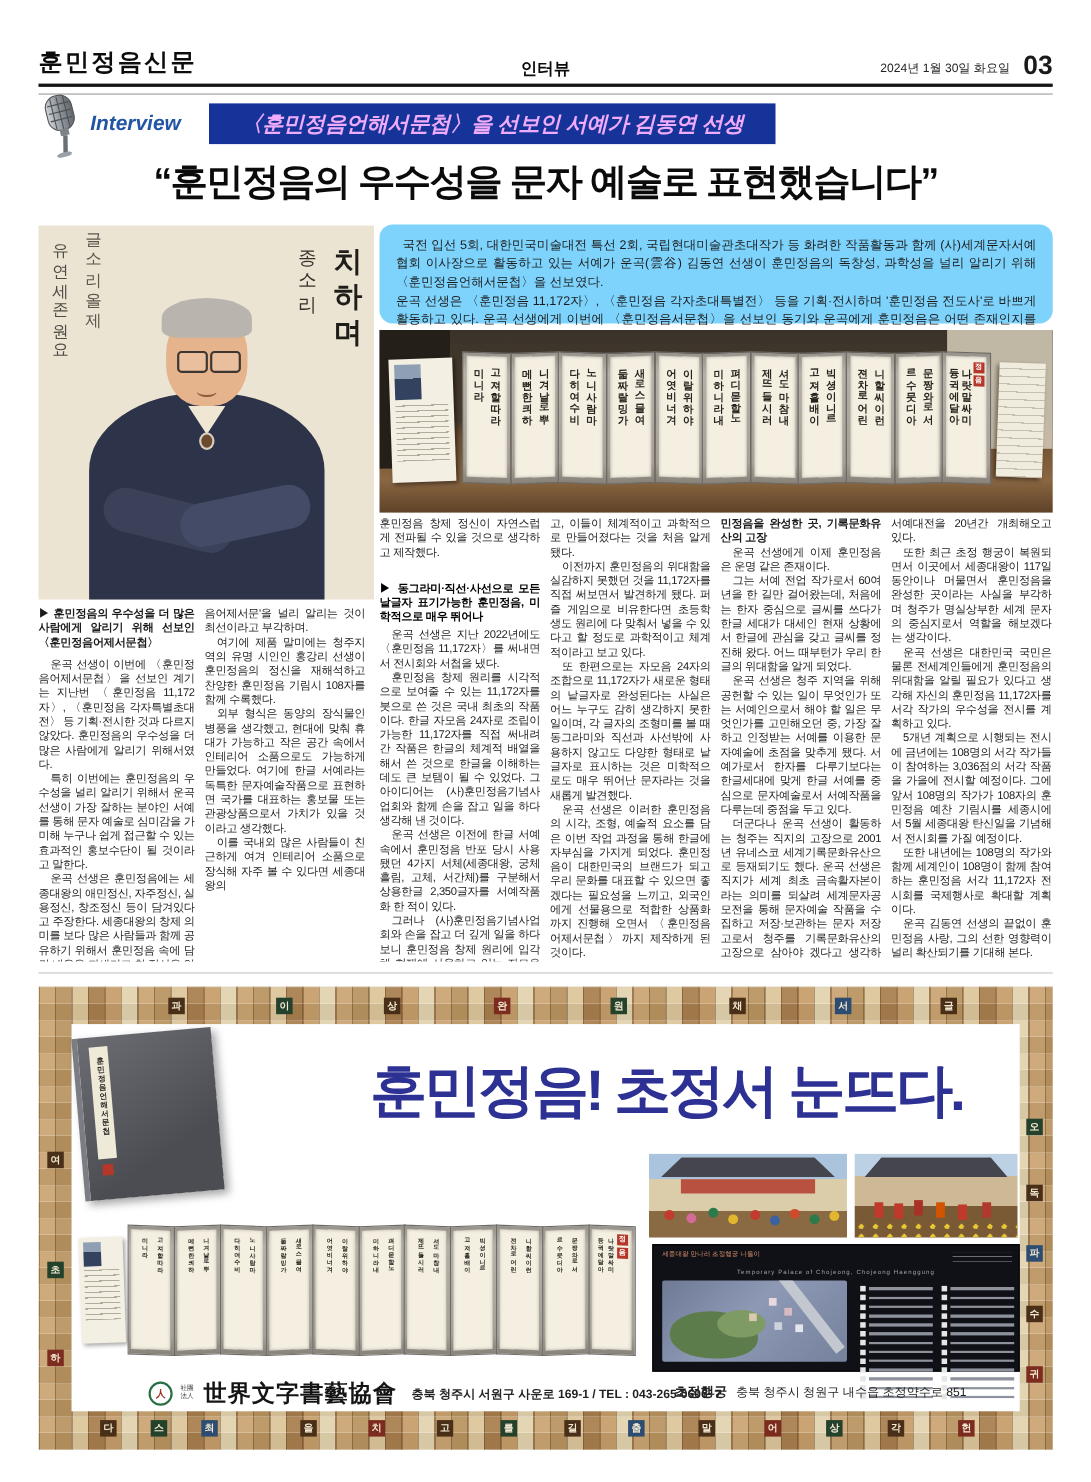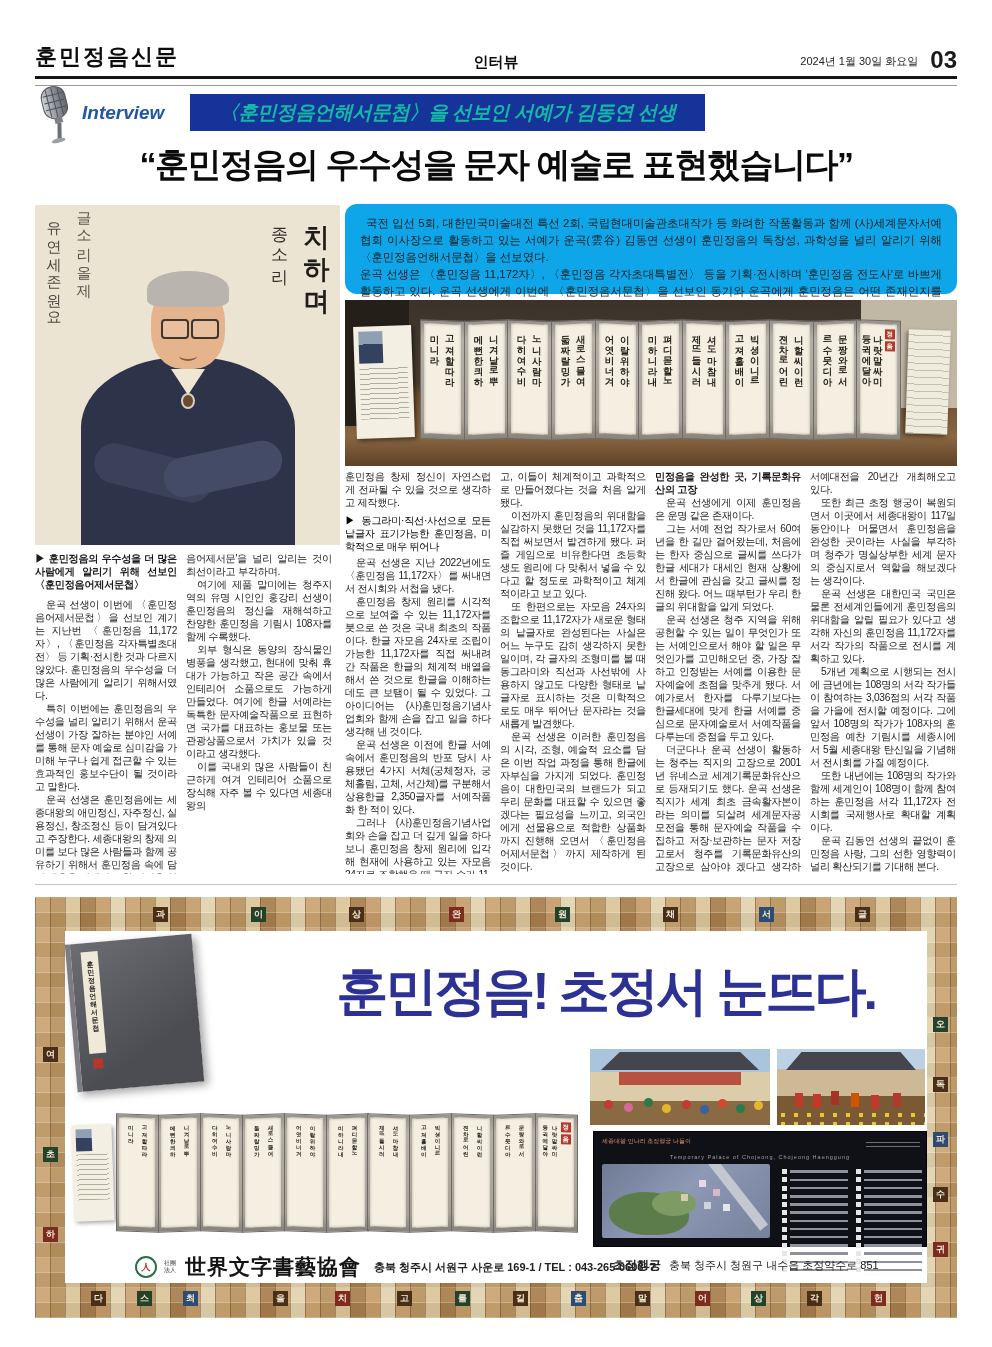--- a/index.html
+++ b/index.html
@@ -12,28 +12,28 @@
   .paper-name{font-size:22px;font-weight:900;letter-spacing:2px;color:#0c0c0c;font-family:"Liberation Serif",serif;}
   .section-name{position:absolute;left:0;right:0;text-align:center;font-size:15px;font-weight:800;color:#0c0c0c;}
   .date-wrap{display:flex;align-items:flex-end;gap:12px;}
   .date-txt{font-size:11px;color:#222;padding-bottom:3px;}
   .page-no{font-size:24px;font-weight:800;color:#1a1a1a;line-height:1;}
   .mast-rule{left:35px;right:35px;top:76px;height:6px;border-top:3px solid #151515;border-bottom:1px solid #9a9a9a;}
 
   
   .mic{left:36px;top:84px;width:44px;height:58px;}
   .int-label{left:82px;top:102px;font-size:19px;font-weight:800;font-style:italic;color:#2255a4;}
-  .banner{left:190px;top:94px;width:515px;height:37px;background:#16339a;color:#14b8a6;
+  .banner{left:190px;top:94px;width:515px;height:37px;background:#16339a;color:#f0abfc;
           display:flex;align-items:center;justify-content:center;font-size:19.5px;font-weight:800;font-style:italic;letter-spacing:-0.5px;}
 
   
   .headline{left:0;right:0;top:142px;text-align:center;font-size:34px;font-weight:900;letter-spacing:-1.5px;color:#0b0b0b;}
 
   
-  .intro{left:345px;top:204px;width:612px;height:90px;background:#0ea5e9;border-radius:12px;
+  .intro{left:345px;top:204px;width:612px;height:90px;background:#7dd3fc;border-radius:12px;
          padding:11px 15px;box-sizing:border-box;font-size:11.4px;line-height:17px;color:#1c1c1c;text-align:justify;}
   .intro p{margin:0;}
   .intro p.first{text-indent:6px;}
 
   
   .portrait{left:35px;top:205px;width:305px;height:340px;background:#ece4d2;overflow:hidden;}
   .pt-col{position:absolute;writing-mode:vertical-rl;line-height:1;color:#4c4a44;letter-spacing:3px;}
   .pt-c1{left:12px;top:6px;font-size:15px;}
   .pt-c2{left:42px;top:-4px;font-size:15px;color:#5b574e;}
   .pt-c3{right:10px;top:2px;font-size:26px;color:#1e1d1a;font-weight:700;letter-spacing:6px;}
@@ -47,21 +47,21 @@
   .p-head{position:absolute;left:116px;bottom:176px;width:74px;height:88px;background:#e6b48c;border-radius:46% 46% 42% 42%;}
   .p-hair{position:absolute;left:112px;bottom:238px;width:82px;height:36px;background:#b9b5ae;border-radius:50% 50% 20% 20%;}
   .p-gl{position:absolute;left:126px;bottom:206px;width:24px;height:16px;border:2px solid #3e3630;border-radius:4px;background:rgba(255,255,255,.15);}
   .p-gl2{left:156px;}
   .p-smile{position:absolute;left:144px;bottom:184px;width:18px;height:8px;border-bottom:2px solid #8a5b3c;border-radius:50%;}
 
   
   .col{position:absolute;overflow:hidden;text-align:justify;}
   .col p{margin:0;font-size:10.2px;line-height:13px;letter-spacing:-0.3px;color:#1b1b1b;text-indent:11px;word-break:break-all;}
   .col p.cont{text-indent:0;}
-  .col p.h{font-weight:400;text-indent:0;margin:5px 0 3px;color:#000;}
+  .col p.h{font-weight:700;text-indent:0;margin:20px 0 3px;color:#000;}
   .col p.lead{font-weight:800;text-indent:0;}
   .col p.cap{font-weight:800;text-indent:0;margin-bottom:7px;}
   #c0{left:35px;top:552px;width:142px;height:322px;}
   #c1{left:186px;top:552px;width:146px;height:322px;}
   #c2{left:345px;top:470px;width:146px;height:404px;}
   #c3{left:500px;top:470px;width:146px;height:404px;}
   #c4{left:655px;top:470px;width:146px;height:404px;}
   #c5{left:810px;top:470px;width:146px;height:404px;}
   .mid-rule{left:35px;right:35px;top:884px;height:1px;background:#c4c4c4;}
 
@@ -301,40 +301,40 @@
     <p class="cont">음어제서문'을 널리 알리는 것이 최선이라고 부각하며.</p>
     <p class="p">여기에 제품 말미에는 청주지역의 유명 시인인 홍강리 선생이 훈민정음의 정신을 재해석하고 찬양한 훈민정음 기림시 108자를 함께 수록했다.</p>
     <p class="p">외부 형식은 동양의 장식물인 병풍을 생각했고, 현대에 맞춰 휴대가 가능하고 작은 공간 속에서 인테리어 소품으로도 가능하게 만들었다. 여기에 한글 서예라는 독특한 문자예술작품으로 표현하면 국가를 대표하는 홍보물 또는 관광상품으로서 가치가 있을 것이라고 생각했다.</p>
     <p class="p">이를 국내외 많은 사람들이 친근하게 여겨 인테리어 소품으로 장식해 자주 볼 수 있다면 세종대왕의</p>
   </div>
 <div class="col" id="c2">
     <p class="cont">훈민정음 창제 정신이 자연스럽게 전파될 수 있을 것으로 생각하고 제작했다.</p>
     <p class="h">▶ 동그라미·직선·사선으로 모든 낱글자 표기가능한 훈민정음, 미학적으로 매우 뛰어나</p>
     <p class="p">운곡 선생은 지난 2022년에도 〈훈민정음 11,172자〉를 써내면서 전시회와 서첩을 냈다.</p>
     <p class="p">훈민정음 창제 원리를 시각적으로 보여줄 수 있는 11,172자를 붓으로 쓴 것은 국내 최초의 작품이다. 한글 자모음 24자로 조립이 가능한 11,172자를 직접 써내려 간 작품은 한글의 체계적 배열을 해서 쓴 것으로 한글을 이해하는데도 큰 보탬이 될 수 있었다. 그 아이디어는 (사)훈민정음기념사업회와 함께 손을 잡고 일을 하다 생각해 낸 것이다.</p>
-    <p class="p">운곡 선생은 이전에 한글 서예 속에서 훈민정음의 반포 당시 사용됐던 4가지 서체(궁체정자, 궁체흘림, 고체, 서간체)를 구분해서 상용한글 2,350글자를 서예작품화 한 적이 있다.</p>
+    <p class="p">운곡 선생은 이전에 한글 서예 속에서 훈민정음 반포 당시 사용됐던 4가지 서체(세종대왕, 궁체흘림, 고체, 서간체)를 구분해서 상용한글 2,350글자를 서예작품화 한 적이 있다.</p>
     <p class="p">그러나 (사)훈민정음기념사업회와 손을 잡고 더 깊게 일을 하다보니 훈민정음 창제 원리에 입각해 현재에 사용하고 있는 자모음 24자로 조합했을 때 글자 수가 11,172자가 되</p>
   </div>
 <div class="col" id="c3">
     <p class="cont">고, 이들이 체계적이고 과학적으로 만들어졌다는 것을 처음 알게 됐다.</p>
     <p class="p">이전까지 훈민정음의 위대함을 실감하지 못했던 것을 11,172자를 직접 써보면서 발견하게 됐다. 퍼즐 게임으로 비유한다면 초등학생도 원리에 다 맞춰서 넣을 수 있다고 할 정도로 과학적이고 체계적이라고 보고 있다.</p>
     <p class="p">또 한편으로는 자모음 24자의 조합으로 11,172자가 새로운 형태의 낱글자로 완성된다는 사실은 어느 누구도 감히 생각하지 못한 일이며, 각 글자의 조형미를 볼 때 동그라미와 직선과 사선밖에 사용하지 않고도 다양한 형태로 낱글자로 표시하는 것은 미학적으로도 매우 뛰어난 문자라는 것을 새롭게 발견했다.</p>
     <p class="p">운곡 선생은 이러한 훈민정음의 시각, 조형, 예술적 요소를 담은 이번 작업 과정을 통해 한글에 자부심을 가지게 되었다. 훈민정음이 대한민국의 브랜드가 되고 우리 문화를 대표할 수 있으면 좋겠다는 필요성을 느끼고, 외국인에게 선물용으로 적합한 상품화까지 진행해 오면서 〈훈민정음어제서문첩〉까지 제작하게 된 것이다.</p>
   </div>
 <div class="col" id="c4">
     <p class="lead">민정음을 완성한 곳, 기록문화유산의 고장</p>
     <p class="p">운곡 선생에게 이제 훈민정음은 운명 같은 존재이다.</p>
     <p class="p">그는 서예 전업 작가로서 60여 년을 한 길만 걸어왔는데, 처음에는 한자 중심으로 글씨를 쓰다가 한글 세대가 대세인 현재 상황에서 한글에 관심을 갖고 글씨를 정진해 왔다. 어느 때부턴가 우리 한글의 위대함을 알게 되었다.</p>
     <p class="p">운곡 선생은 청주 지역을 위해 공헌할 수 있는 일이 무엇인가 또는 서예인으로서 해야 할 일은 무엇인가를 고민해오던 중, 가장 잘하고 인정받는 서예를 이용한 문자예술에 초점을 맞추게 됐다. 서예가로서 한자를 다루기보다는 한글세대에 맞게 한글 서예를 중심으로 문자예술로서 서예작품을 다루는데 중점을 두고 있다.</p>
     <p class="p">더군다나 운곡 선생이 활동하는 청주는 직지의 고장으로 2001년 유네스코 세계기록문화유산으로 등재되기도 했다. 운곡 선생은 직지가 세계 최초 금속활자본이라는 의미를 되살려 세계문자공모전을 통해 문자예술 작품을 수집하고 저장·보관하는 문자 저장고로서 청주를 기록문화유산의 고장으로 삼아야 겠다고 생각하고 있다. 그래서 세계문자</p>
   </div>
 <div class="col" id="c5">
     <p class="cont">서예대전을 20년간 개최해오고 있다.</p>
     <p class="p">또한 최근 초정 행궁이 복원되면서 이곳에서 세종대왕이 117일 동안이나 머물면서 훈민정음을 완성한 곳이라는 사실을 부각하며 청주가 명실상부한 세계 문자의 중심지로서 역할을 해보겠다는 생각이다.</p>
-    <p class="p">운곡 선생은 대한민국 국민은 물론 전세계인들에게 훈민정음의 위대함을 알릴 필요가 있다고 생각해 자신의 훈민정음 11,172자를 서각 작가의 작품으로 전시를 계획하고 있다.</p>
+    <p class="p">운곡 선생은 대한민국 국민은 물론 전세계인들에게 훈민정음의 위대함을 알릴 필요가 있다고 생각해 자신의 훈민정음 11,172자를 서각 작가의 우수성을 전시를 계획하고 있다.</p>
     <p class="p">5개년 계획으로 시행되는 전시에 금년에는 108명의 서각 작가들이 참여하는 3,036점의 서각 작품을 가을에 전시할 예정이다. 그에 앞서 108명의 작가가 108자의 훈민정음 예찬 기림시를 세종시에서 5월 세종대왕 탄신일을 기념해서 전시회를 가질 예정이다.</p>
     <p class="p">또한 내년에는 108명의 작가와 함께 세계인이 108명이 함께 참여하는 훈민정음 서각 11,172자 전시회를 국제행사로 확대할 계획이다.</p>
     <p class="p">운곡 김동연 선생의 끝없이 훈민정음 사랑, 그의 선한 영향력이 널리 확산되기를 기대해 본다.</p>
   </div>
 <div class="abs mid-rule"></div>
 
 <div class="abs ad">
   <div class="ad-frame" id="tileLayer">
       <span class="tile" style="left: 118px; top: 10px; background: rgb(74, 47, 24);">과</span>
       <span class="tile" style="left: 216px; top: 10px; background: rgb(36, 65, 44);">이</span>

